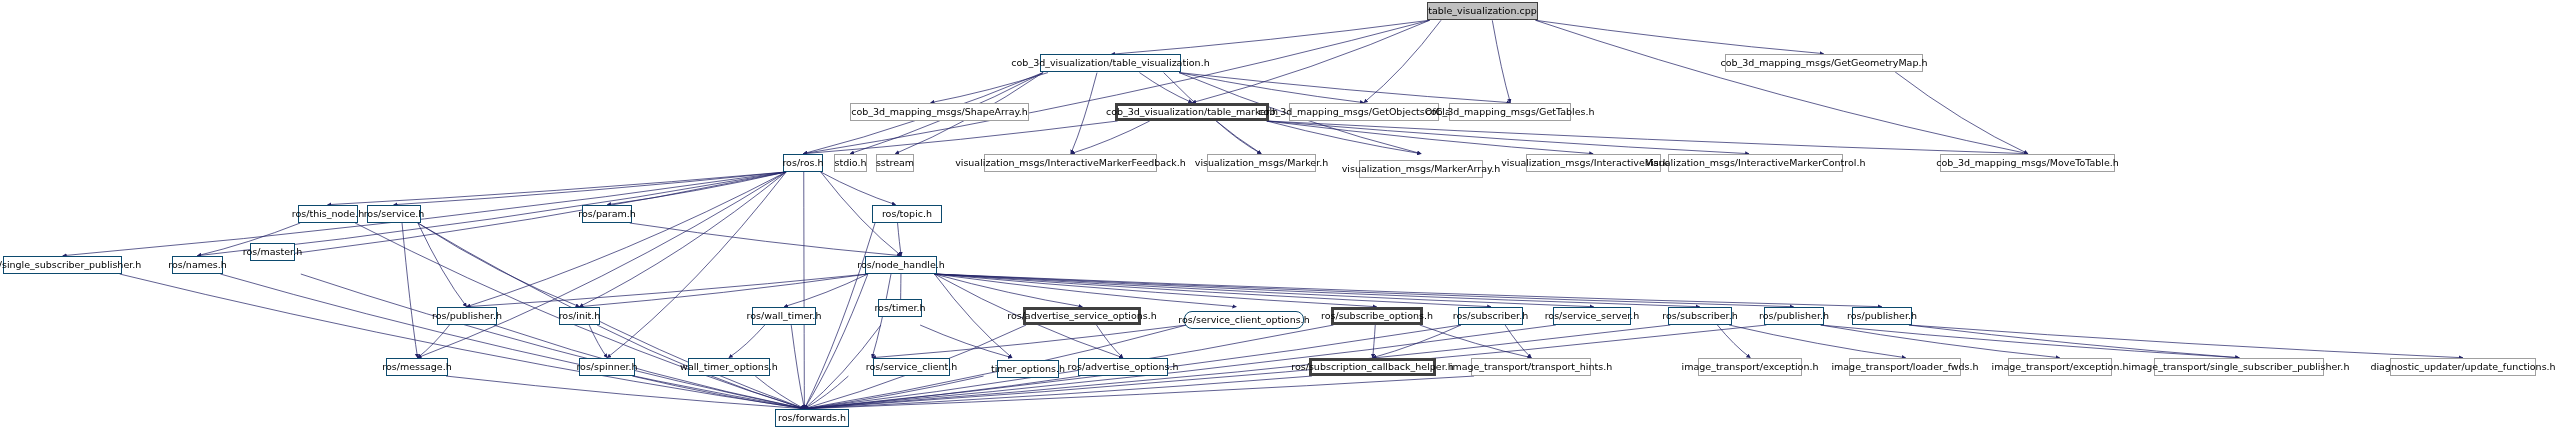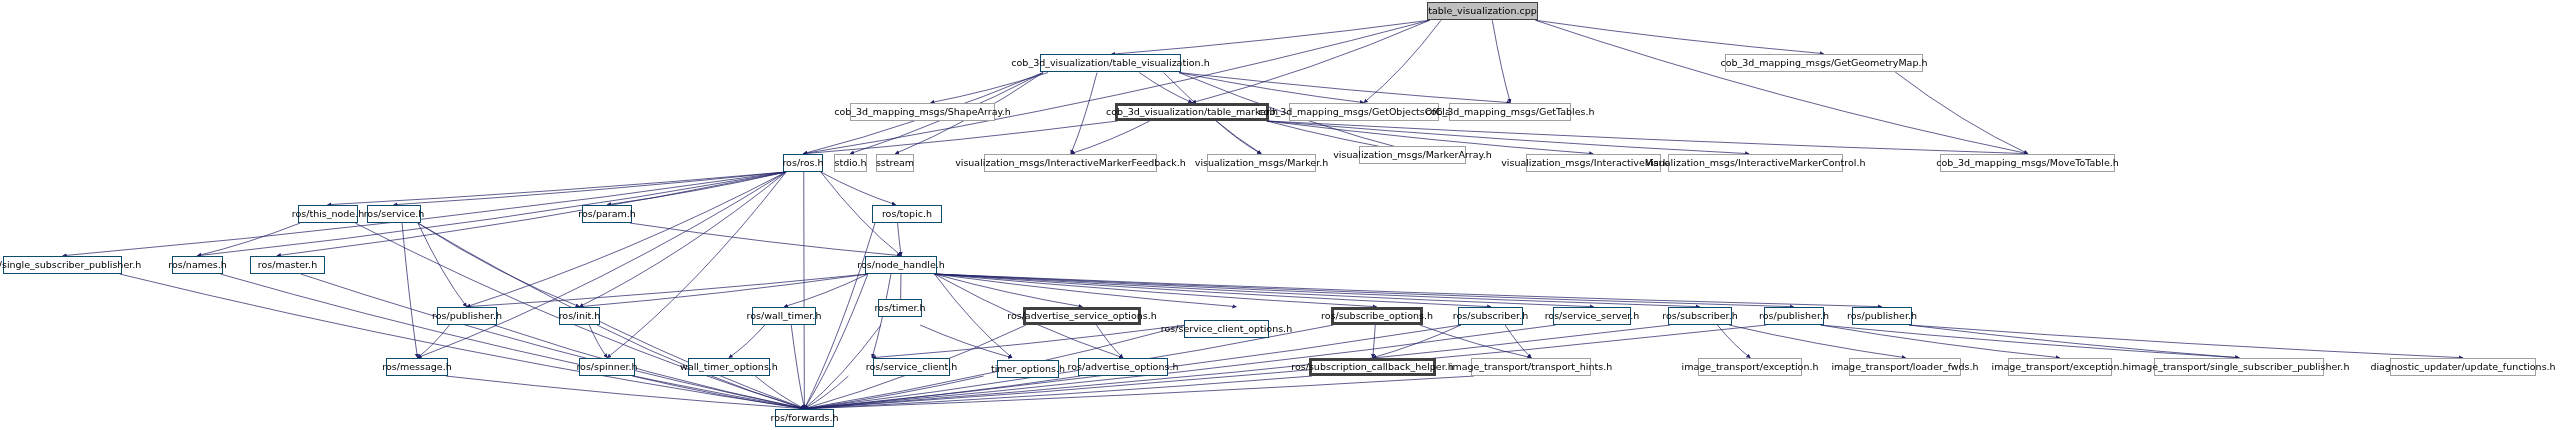--- a/index.html
+++ b/index.html
@@ -146,21 +146,21 @@
     </svg>
 <div class="node root" style="left: 1427px; top: 2px; width: 111px;">
       <span>table_visualization.cpp</span>
     </div>
     <div class="node dark" style="left: 1040px; top: 54px; width: 141px;">
       <span>cob_3d_visualization/table_visualization.h</span>
     </div>
     <div class="node " style="left: 1725px; top: 54px; width: 198px;">
       <span>cob_3d_mapping_msgs/GetGeometryMap.h</span>
     </div>
-    <div class="node " style="left: 850px; top: 103px; width: 145px;">
+    <div class="node " style="left: 850px; top: 103px; width: 179px;">
       <span>cob_3d_mapping_msgs/ShapeArray.h</span>
     </div>
     <div class="node red" style="left: 1115px; top: 103px; width: 154px;">
       <span>cob_3d_visualization/table_marker.h</span>
     </div>
     <div class="node " style="left: 1289px; top: 103px; width: 150px;">
       <span>cob_3d_mapping_msgs/GetObjectsOfClass.h</span>
     </div>
     <div class="node " style="left: 1449px; top: 103px; width: 122px;">
       <span>cob_3d_mapping_msgs/GetTables.h</span>
@@ -173,21 +173,21 @@
     </div>
     <div class="node " style="left: 876px; top: 154px; width: 38px;">
       <span>sstream</span>
     </div>
     <div class="node " style="left: 984px; top: 154px; width: 173px;">
       <span>visualization_msgs/InteractiveMarkerFeedback.h</span>
     </div>
     <div class="node " style="left: 1207px; top: 154px; width: 109px;">
       <span>visualization_msgs/Marker.h</span>
     </div>
-    <div class="node " style="left: 1359px; top: 146px; width: 107px;">
+    <div class="node " style="left: 1359px; top: 160px; width: 124px;">
       <span>visualization_msgs/MarkerArray.h</span>
     </div>
     <div class="node " style="left: 1526px; top: 154px; width: 135px;">
       <span>visualization_msgs/InteractiveMarker.h</span>
     </div>
     <div class="node " style="left: 1668px; top: 154px; width: 175px;">
       <span>visualization_msgs/InteractiveMarkerControl.h</span>
     </div>
     <div class="node " style="left: 1940px; top: 154px; width: 175px;">
       <span>cob_3d_mapping_msgs/MoveToTable.h</span>
@@ -203,42 +203,42 @@
     </div>
     <div class="node dark" style="left: 872px; top: 205px; width: 70px;">
       <span>ros/topic.h</span>
     </div>
     <div class="node dark" style="left: 3.3px; top: 256px; width: 119px;">
       <span>ros/single_subscriber_publisher.h</span>
     </div>
     <div class="node dark" style="left: 172px; top: 256px; width: 51px;">
       <span>ros/names.h</span>
     </div>
-    <div class="node dark" style="left: 250px; top: 256px; width: 75px; text-align: center;">
+    <div class="node dark" style="left: 250px; top: 243px; width: 45px; text-align: center;">
       <span>ros/master.h</span>
     </div>
     <div class="node dark" style="left: 865px; top: 256px; width: 72px;">
       <span>ros/node_handle.h</span>
     </div>
     <div class="node dark" style="left: 437px; top: 307px; width: 60px;">
       <span>ros/publisher.h</span>
     </div>
     <div class="node dark" style="left: 559px; top: 307px; width: 41px;">
       <span>ros/init.h</span>
     </div>
     <div class="node dark" style="left: 752px; top: 307px; width: 64px;">
       <span>ros/wall_timer.h</span>
     </div>
     <div class="node dark" style="left: 878px; top: 299px; width: 44px;">
       <span>ros/timer.h</span>
     </div>
     <div class="node red" style="left: 1023px; top: 307px; width: 118px;">
       <span>ros/advertise_service_options.h</span>
     </div>
-    <div class="node dark" style="left: 1184px; top: 320px; width: 85px;">
+    <div class="node dark" style="left: 1184px; top: 311px; width: 120px; border-radius: 8px;">
       <span>ros/service_client_options.h</span>
     </div>
     <div class="node red" style="left: 1331px; top: 307px; width: 92px;">
       <span>ros/subscribe_options.h</span>
     </div>
     <div class="node dark" style="left: 1458px; top: 307px; width: 65px;">
       <span>ros/subscriber.h</span>
     </div>
     <div class="node dark" style="left: 1553px; top: 307px; width: 78px;">
       <span>ros/service_server.h</span>
@@ -284,17 +284,17 @@
     </div>
     <div class="node " style="left: 2008px; top: 358px; width: 104px;">
       <span>image_transport/exception.h</span>
     </div>
     <div class="node " style="left: 2154px; top: 358px; width: 170px;">
       <span>image_transport/single_subscriber_publisher.h</span>
     </div>
     <div class="node " style="left: 2390px; top: 358px; width: 146px;">
       <span>diagnostic_updater/update_functions.h</span>
     </div>
-    <div class="node dark" style="left: 775px; top: 409px; width: 59px; justify-content: center;">
+    <div class="node dark" style="left: 775px; top: 409px; width: 74px; justify-content: center;">
       <span>ros/forwards.h</span>
     </div>
   </div>
 
 
 </body></html>

